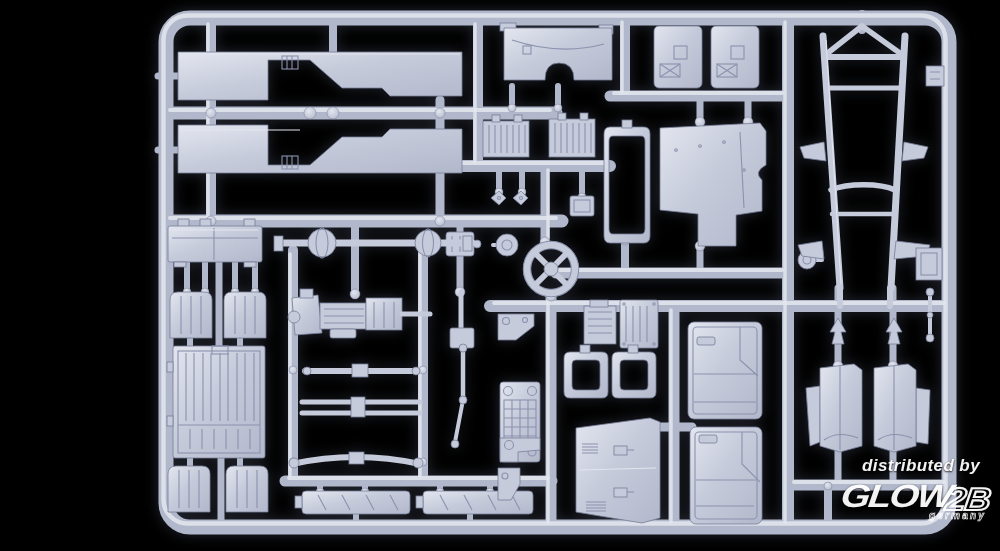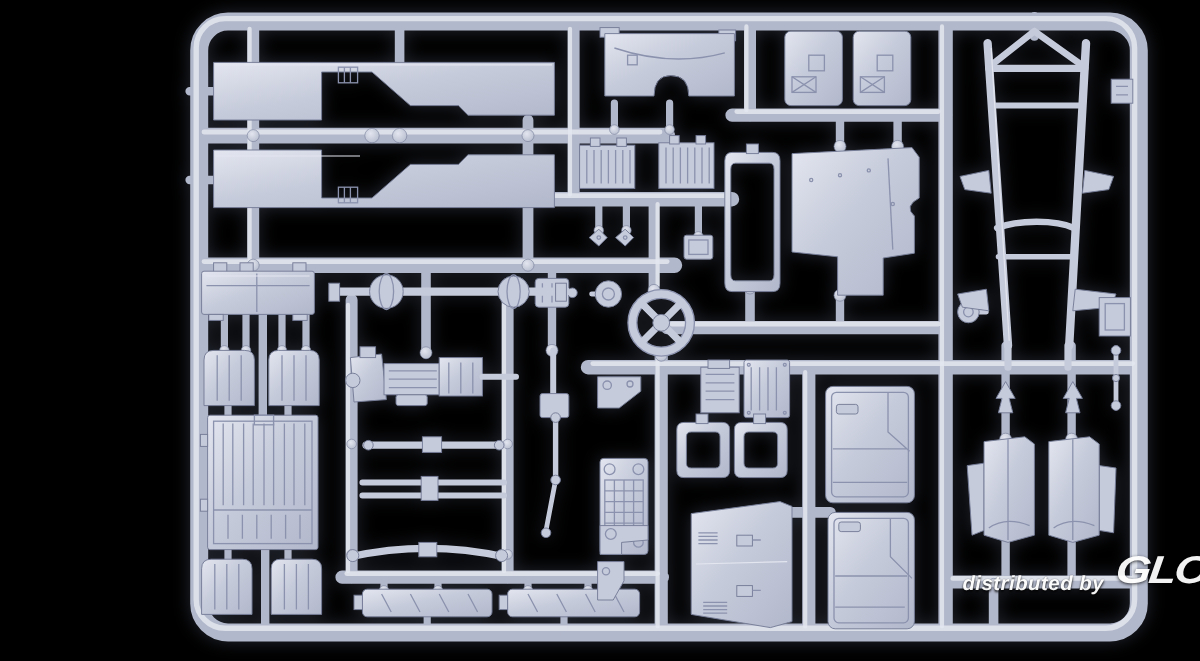--- a/index.html
+++ b/index.html
@@ -9,21 +9,21 @@
   
   .runb{fill:none;stroke:var(--plastic-mid,#b2b8cb);stroke-linecap:round;}
   .runh{fill:none;stroke:var(--plastic-hi,#dfe2ec);stroke-linecap:round;opacity:.85;}
   .part{fill:var(--plastic,#c6cbdb);stroke:var(--edge,#7b82a0);stroke-width:.8;}
   .partg{fill:url(#partG);stroke:var(--edge,#7b82a0);stroke-width:.8;}
   .det{fill:none;stroke:var(--plastic-dk,#8b92ad);stroke-width:1.1;}
   .deth{fill:none;stroke:var(--plastic-hi,#e3e6ef);stroke-width:1;}
   .pstroke{fill:none;stroke:var(--plastic,#c6cbdb);stroke-linecap:round;}
   .ball{fill:url(#ballG);stroke:var(--edge,#7b82a0);stroke-width:.5;}
   
-  .wm{position:absolute;left:802px;top:456px;width:188px;display:flex;flex-direction:row;
+  .wm{position:absolute;left:802px;top:456px;width:188px;display:flex;flex-direction:column;
       align-items:flex-end;color:var(--watermark,#fff);font-style:italic;opacity:.95;}
   .wm1{font-size:17px;font-weight:bold;letter-spacing:.4px;padding-right:10px;white-space:nowrap;
        text-shadow:0 1px 2px rgba(0,0,0,.85),0 0 1px rgba(0,0,0,.6);}
   .wm2{display:flex;align-items:flex-start;line-height:1;margin-top:1px;}
   .wmGlow{font-size:38px;font-weight:bold;letter-spacing:-2px;transform:scaleY(.85) skewX(-6deg);
           text-shadow:0 1px 3px rgba(0,0,0,.8);}
   .wm2b{font-size:36px;font-weight:bold;letter-spacing:-1px;color:transparent;
         -webkit-text-stroke:2.4px var(--watermark,#fff);margin-left:-5px;margin-top:4px;
         transform:scaleY(.88) skewX(-6deg);}
   .wmCountry{font-size:10px;font-weight:bold;letter-spacing:2.2px;color:transparent;

